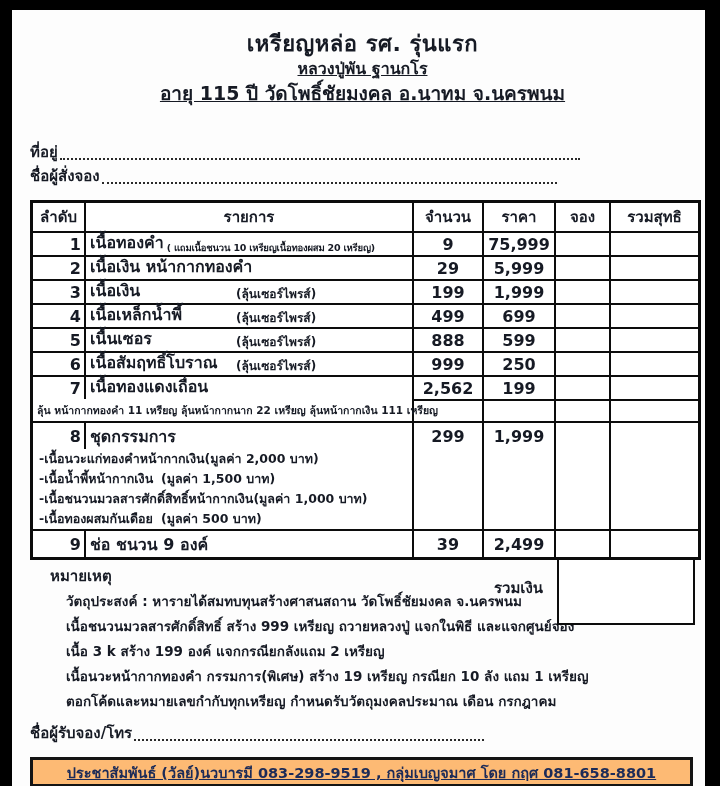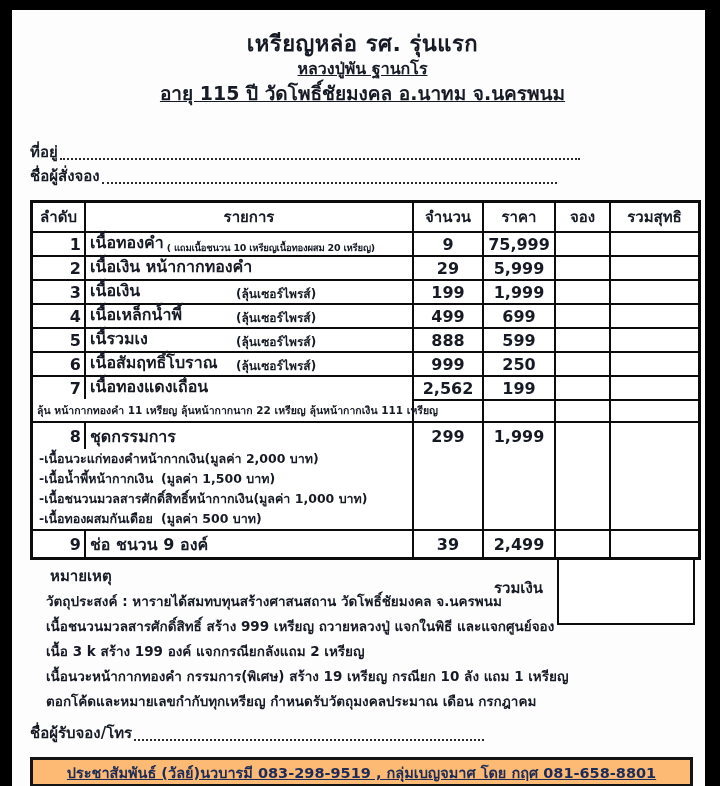--- a/index.html
+++ b/index.html
@@ -53,21 +53,21 @@
   .divtop{border-top:2px solid #0c0c0c;}
   .subitems{flex-direction:column;align-items:flex-start;justify-content:flex-start;padding-left:6px;}
   .subitem{display:flex;height:20px;align-items:center;font-size:12.5px;white-space:nowrap;}
   .subitem .lbl{min-width:122px;}
   
   .after{position:relative;width:665px;}
   .remark{margin:4px 0 2px 20px;font-size:15px;height:22px;}
   .totalbox{position:absolute;top:-6px;right:0;width:138px;height:67px;border:2.5px solid #0c0c0c;background:#fff;box-sizing:border-box;}
   .totallbl{position:absolute;top:12px;right:152px;font-size:15px;}
   .notes{margin-left:16px;font-size:13.5px;}
-  .notes .nline{height:25px;display:flex;align-items:center;white-space:nowrap;}
+  .notes .nline{height:25px;display:flex;align-items:center;white-space:nowrap;margin-left:20px;}
   
   .recv{margin-top:8px;}
   
   .footer{
     margin-top:12px;width:663px;height:30px;
     background:#fdba74;border:3px solid #141414;
     box-sizing:border-box;
     display:flex;align-items:center;justify-content:center;
   }
   .footer span{font-size:14.5px;color:#1c2b58;text-decoration:underline;white-space:nowrap;}
@@ -148,21 +148,21 @@
       </div>
       <div class="c num h22">499</div>
       <div class="c num h22">699</div>
       <div class="c h22"></div>
       <div class="c last h22"></div>
     </div>
 
     <div class="trow">
       <div class="c rnum h22">5</div>
       <div class="c item h22">
-        <span>เนื้รวมเง</span>
+        <span>เนื้นเซอร</span>
         <span class="surprise">(ลุ้นเซอร์ไพรส์)</span>
       </div>
       <div class="c num h22">888</div>
       <div class="c num h22">599</div>
       <div class="c h22"></div>
       <div class="c last h22"></div>
     </div>
 
     <div class="trow">
       <div class="c rnum h22">6</div>

